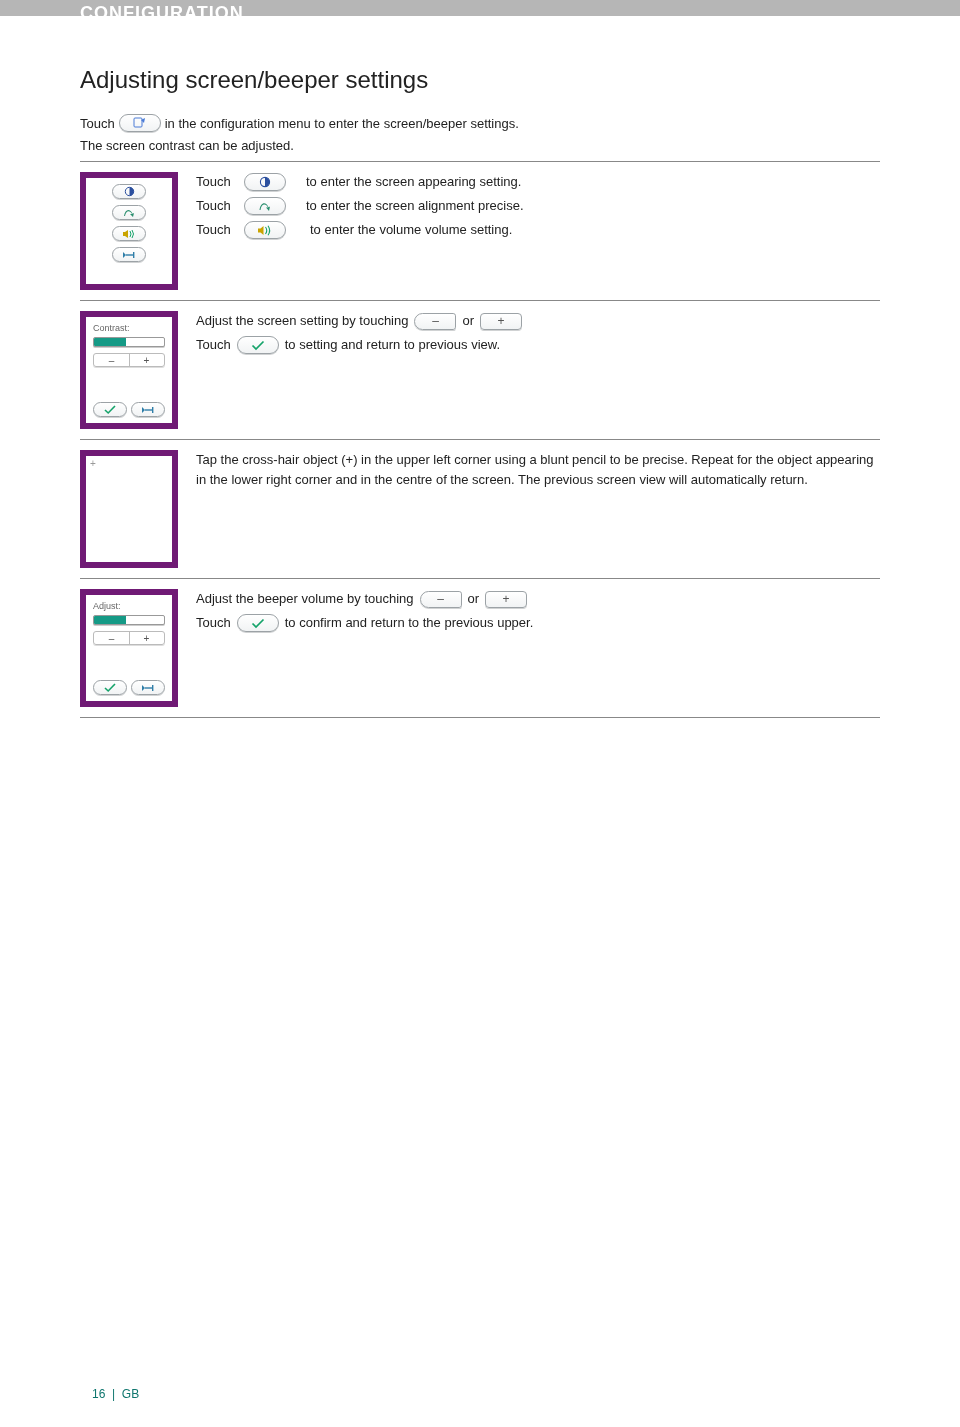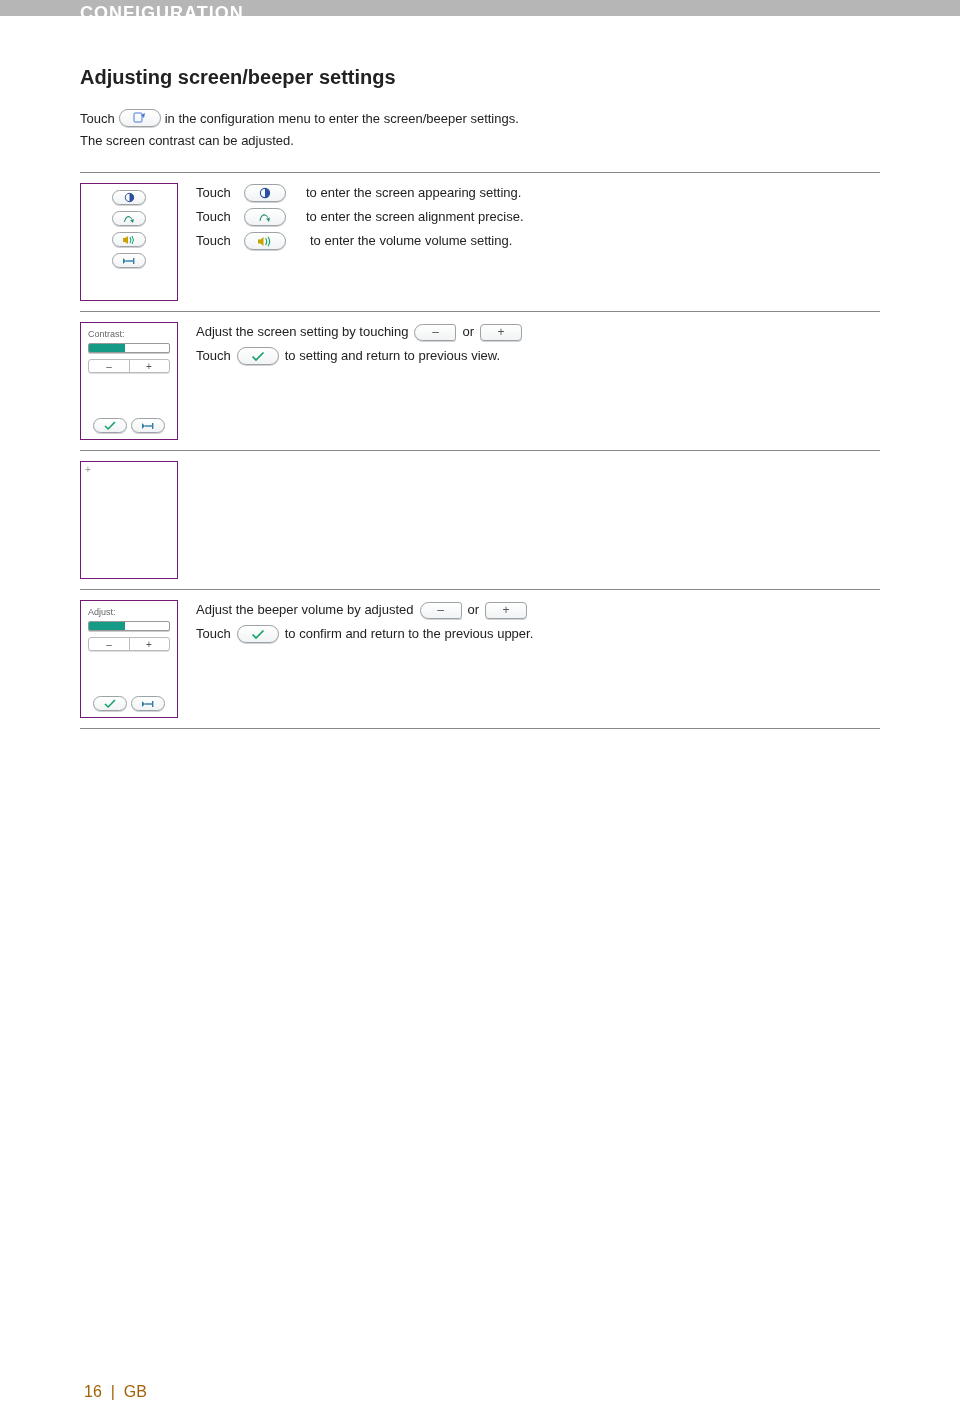--- a/index.html
+++ b/index.html
@@ -19,38 +19,38 @@
     color: #fff;
     font-size: 18px;
     font-weight: 600;
     letter-spacing: 1px;
     padding: 3px 0 0 80px;
   }
   .content {
     padding: 50px 80px 0 80px;
   }
   h1 {
-    font-size: 20px;
-    font-weight: 700;
+    font-size: 24px;
+    font-weight: 400;
     margin: 0 0 20px 0;
   }
   .intro-line { margin: 0 0 6px 0; display: flex; align-items: center; gap: 4px; }
-  .intro-line2 { margin: 0 0 24px 0; }
+  .intro-line2 { margin: 0 0 8px 0; }
   .sep { border: none; border-top: 1px solid #888; margin: 0; }
 
   .block {
     display: flex;
     align-items: flex-start;
     gap: 18px;
     padding: 10px 0;
   }
   .mini-screen {
     width: 98px;
     height: 118px;
-    border: 1px solid #701a75;
+    border: 6px solid #701a75;
     background: #fff;
     flex: 0 0 auto;
     position: relative;
     padding: 4px 3px;
   }
   .mini-screen .btn-stack {
     display: flex;
     flex-direction: column;
     align-items: center;
     gap: 6px;
@@ -149,23 +149,23 @@
     vertical-align: middle;
   }
   .rect.left { border-radius:9px 3px 3px 9px; }
   .rect.full { border-radius: 4px; }
 
   svg { display:block; }
 
   .footer {
     position: absolute;
     bottom: 26px;
-    left: 84px;
-    font-size: 16px;
-    color: #a16207;
+    left: 92px;
+    font-size: 12px;
+    color: #0f766e;
   }
 </style>
 </head>
 <body>
 
 <div class="header-bar">
   <span>CONFIGURATION</span>
 </div>
 
 <div class="content">
@@ -299,20 +299,21 @@
       </div>
     </div>
   </div>
 
   <hr class="sep">
 
   <div class="block">
     <div class="mini-screen">
       <span class="cross-plus">+</span>
     </div>
+    <div class="desc">Tap the cross-hair object (+) in the upper left corner using a blunt pencil to be precise. Repeat for the object appearing in the lower right corner and in the centre of the screen. The previous screen view will automatically return.</div>
   </div>
 
   <hr class="sep">
 
   <div class="block">
     <div class="mini-screen">
       <div class="label">Adjust:</div>
       <div class="bar-wrap">
           <div class="bar-fill"></div>
         </div>
@@ -331,21 +332,21 @@
           <svg width="14" height="10" viewBox="0 0 14 10">
               <path d="M4 5 L1 2 V8 Z" fill="#2f7ea8"></path>
               <rect x="4" y="4.3" width="8" height="1.4" fill="#2f7ea8"></rect>
               <rect x="11" y="2" width="1.4" height="6" fill="#2f7ea8"></rect>
             </svg>
         </span>
       </div>
     </div>
     <div class="desc">
       <div class="row">
-        <span>Adjust the beeper volume by adjusted</span>
+        <span>Adjust the beeper volume by touching</span>
         <span class="rect left">–</span>
         <span>or</span>
         <span class="rect full">+</span>
       </div>
       <div class="row">
         <span>Touch</span>
         <span class="pill">
           <svg width="14" height="11" viewBox="0 0 14 11">
               <path d="M1.5 5.5 L5 9 L12.5 1.5" fill="none" stroke="#15a36a" stroke-width="1.7"></path>
             </svg>

